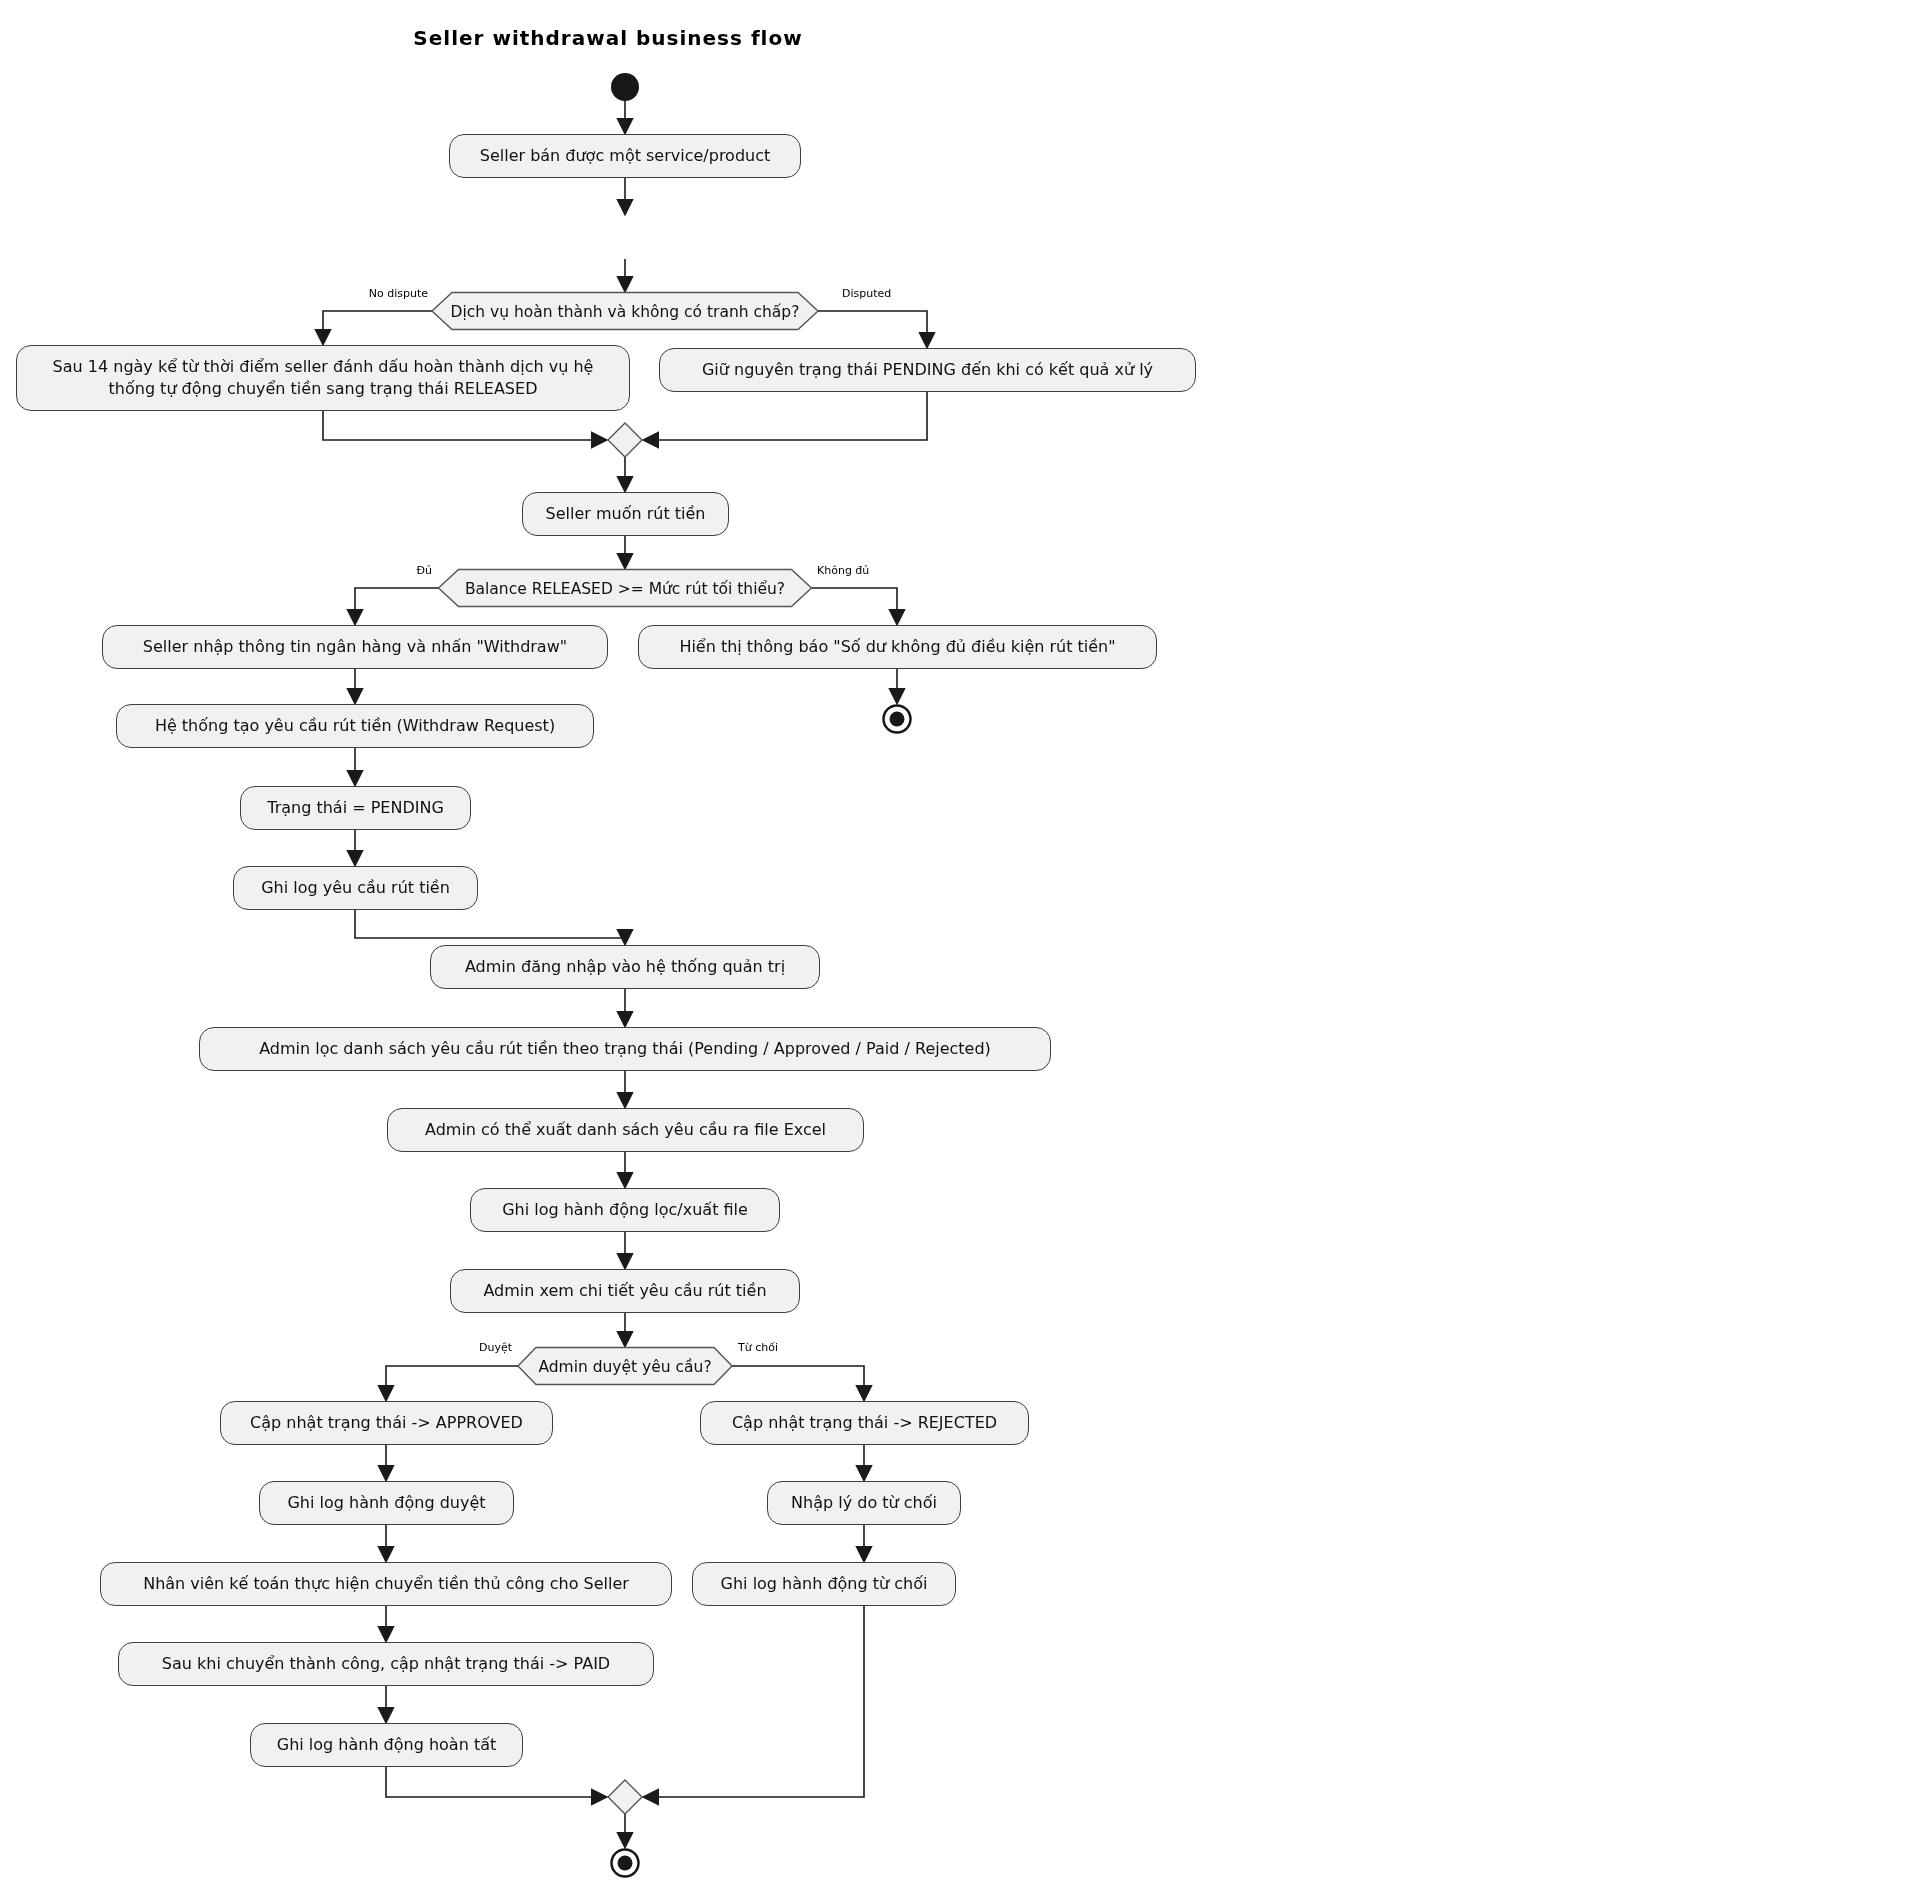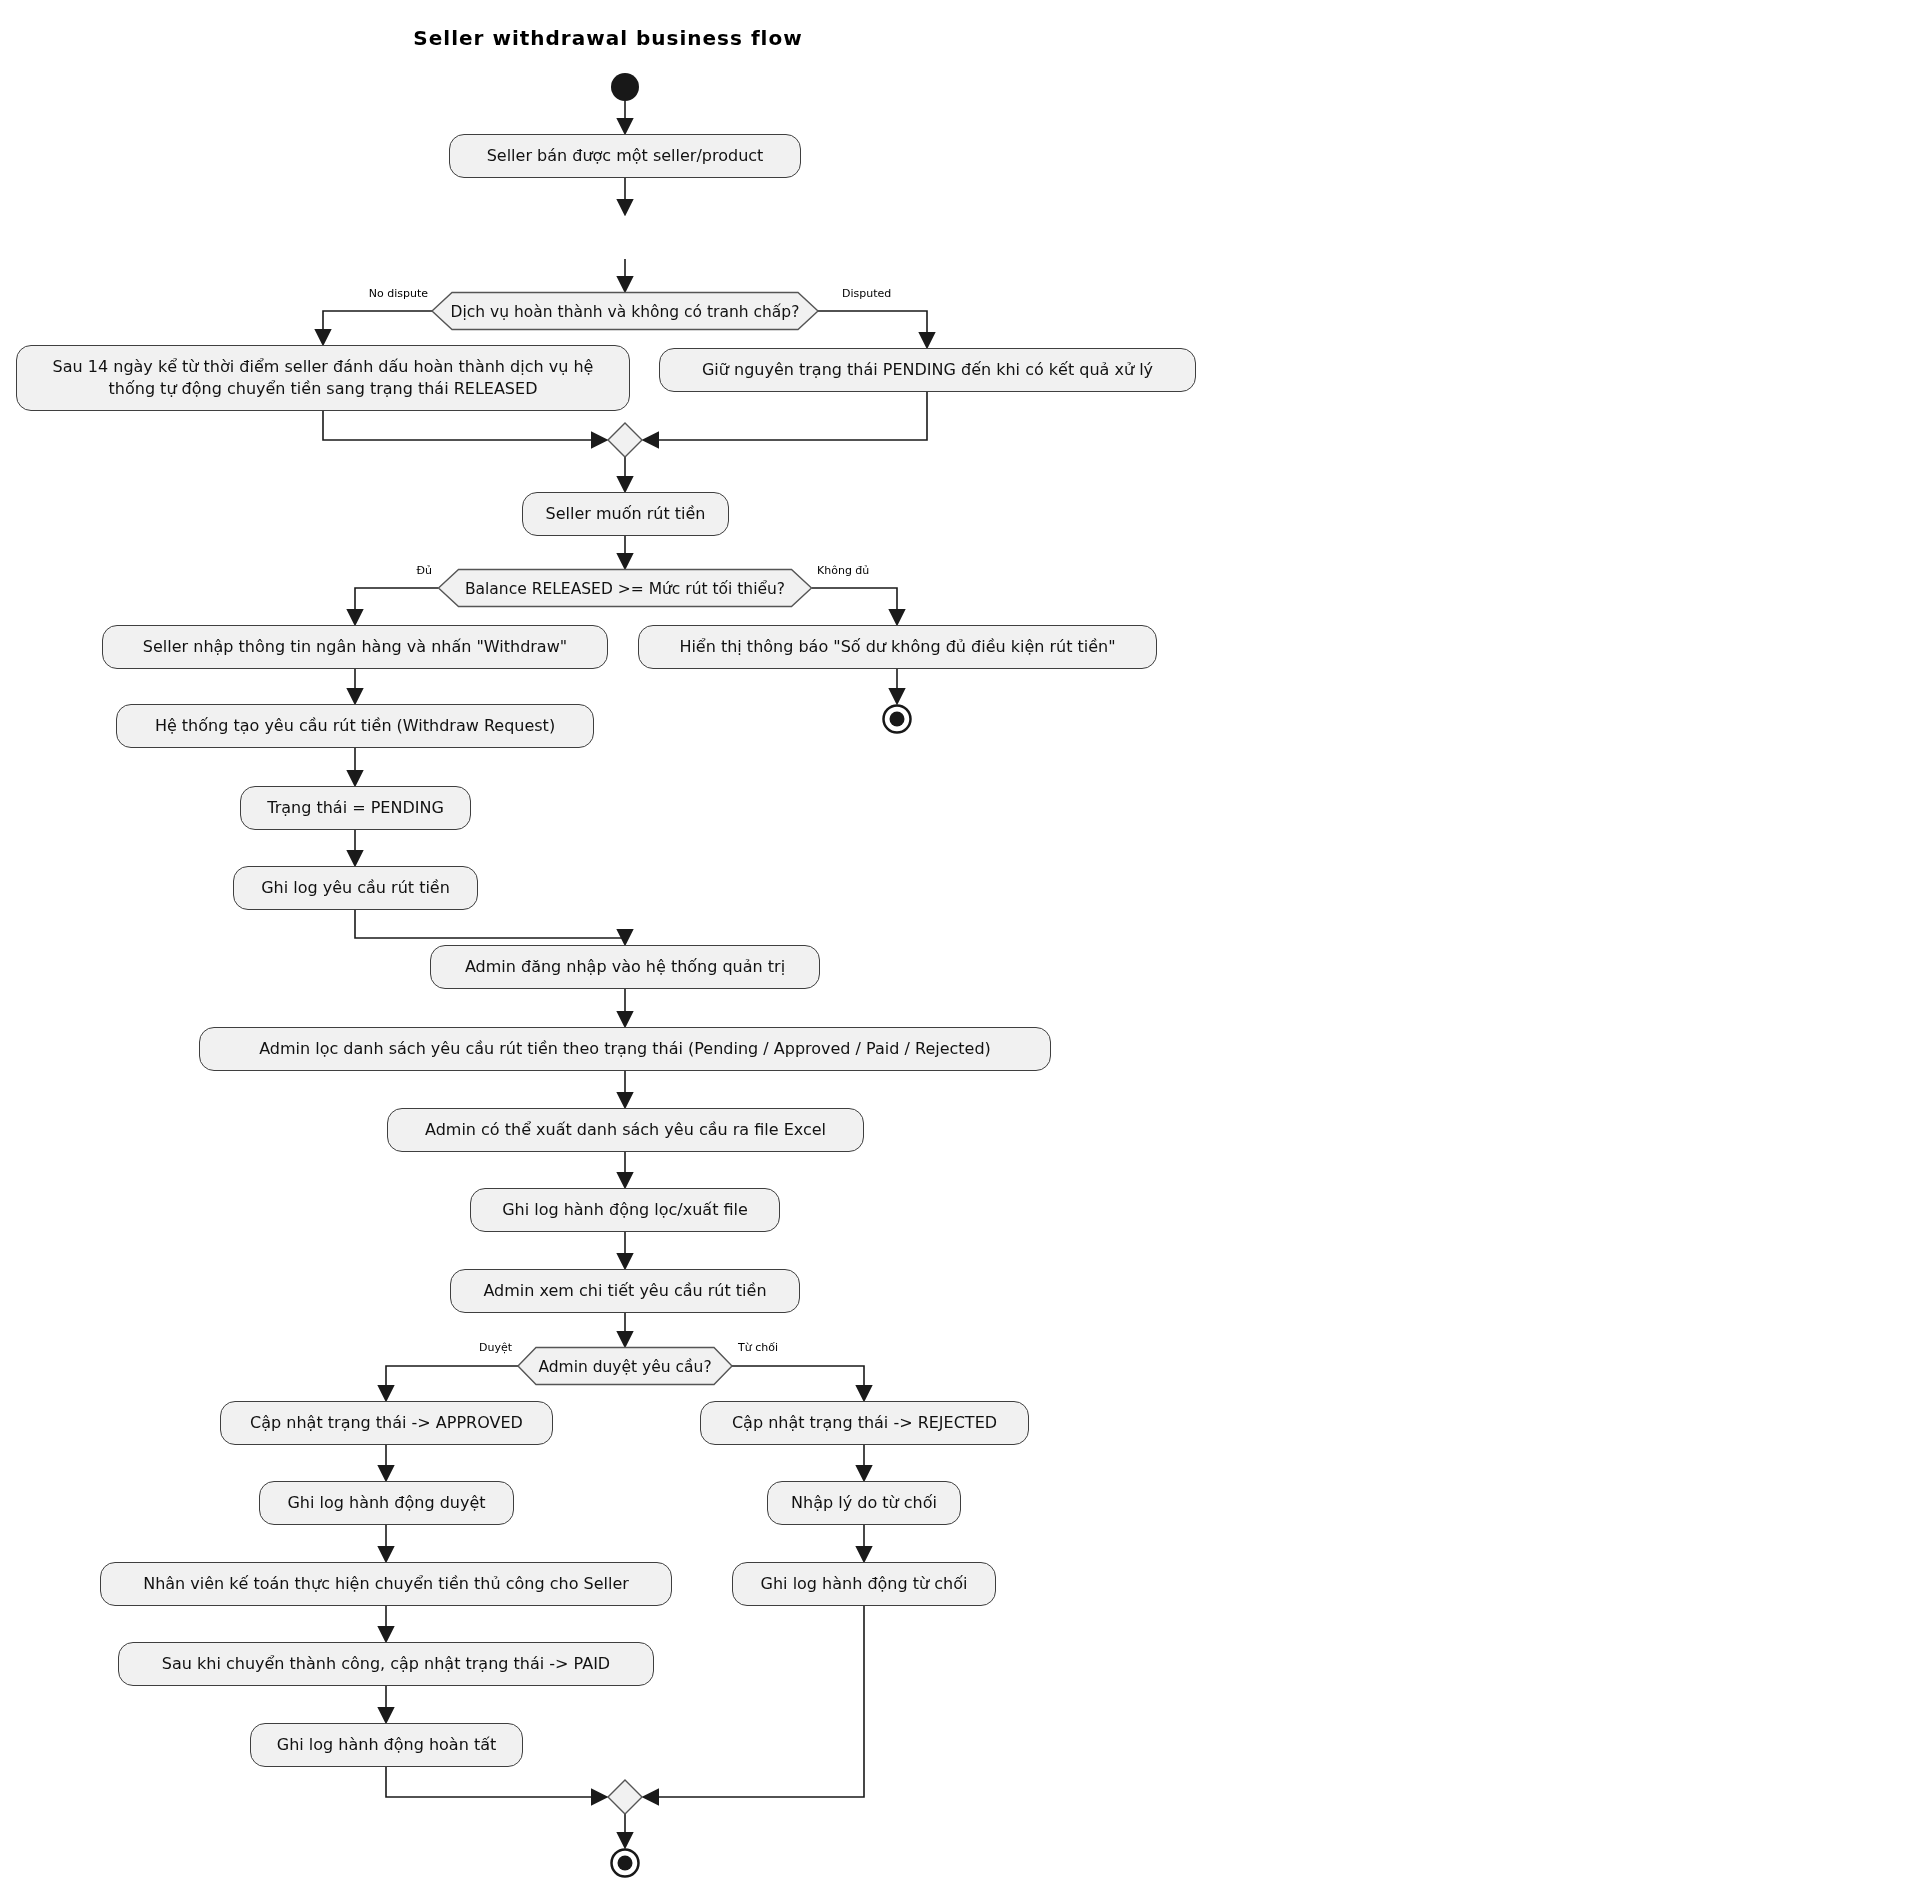--- a/index.html
+++ b/index.html
@@ -88,21 +88,21 @@
 
     <circle cx="897" cy="719" r="13.5" fill="#ffffff" stroke="#181818" stroke-width="2.5"></circle>
     <circle cx="897" cy="719" r="7.5" fill="#181818"></circle>
 
     <circle cx="625" cy="1863" r="13.5" fill="#ffffff" stroke="#181818" stroke-width="2.5"></circle>
     <circle cx="625" cy="1863" r="7.5" fill="#181818"></circle>
   </svg>
 
   <div class="title" style="left:350px;top:26px;width:516px;">Seller withdrawal business flow</div>
 
-  <div class="node" style="left:449px;top:134px;width:352px;height:44px;">Seller bán được một seller/product</div>
+  <div class="node" style="left:449px;top:134px;width:352px;height:44px;">Seller bán được một service/product</div>
 
 
   <div class="node wrap" style="left:16px;top:345px;width:614px;height:66px;">Sau 14 ngày kể từ thời điểm seller đánh dấu hoàn thành dịch vụ hệ thống tự động chuyển tiền sang trạng thái RELEASED</div>
 
   <div class="node" style="left:659px;top:348px;width:537px;height:44px;">Giữ nguyên trạng thái PENDING đến khi có kết quả xử lý</div>
 
   <div class="node" style="left:522px;top:492px;width:207px;height:44px;">Seller muốn rút tiền</div>
 
   <div class="node" style="left:102px;top:625px;width:506px;height:44px;">Seller nhập thông tin ngân hàng và nhấn "Withdraw"</div>
 
@@ -131,21 +131,21 @@
   <div class="node" style="left:100px;top:1562px;width:572px;height:44px;">Nhân viên kế toán thực hiện chuyển tiền thủ công cho Seller</div>
 
   <div class="node" style="left:118px;top:1642px;width:536px;height:44px;">Sau khi chuyển thành công, cập nhật trạng thái -&gt; PAID</div>
 
   <div class="node" style="left:250px;top:1723px;width:273px;height:44px;">Ghi log hành động hoàn tất</div>
 
   <div class="node" style="left:700px;top:1401px;width:329px;height:44px;">Cập nhật trạng thái -&gt; REJECTED</div>
 
   <div class="node" style="left:767px;top:1481px;width:194px;height:44px;">Nhập lý do từ chối</div>
 
-  <div class="node" style="left:732px;top:1562px;width:264px;height:44px;">Ghi log hành động từ chối</div>
+  <div class="node" style="left:692px;top:1562px;width:264px;height:44px;">Ghi log hành động từ chối</div>
 
   <div class="hexlabel" style="left:455px;top:293px;width:340px;height:37px;">Dịch vụ hoàn thành và không có tranh chấp?</div>
   <div class="hexlabel" style="left:460px;top:570px;width:330px;height:37px;">Balance RELEASED &gt;= Mức rút tối thiểu?</div>
   <div class="hexlabel" style="left:530px;top:1348px;width:190px;height:37px;">Admin duyệt yêu cầu?</div>
 
   <div class="edgelabel r" style="left:330px;top:287px;width:98px;">No dispute</div>
   <div class="edgelabel" style="left:842px;top:287px;">Disputed</div>
   <div class="edgelabel r" style="left:390px;top:564px;width:42px;">Đủ</div>
   <div class="edgelabel" style="left:817px;top:564px;">Không đủ</div>
   <div class="edgelabel r" style="left:440px;top:1341px;width:72px;">Duyệt</div>

